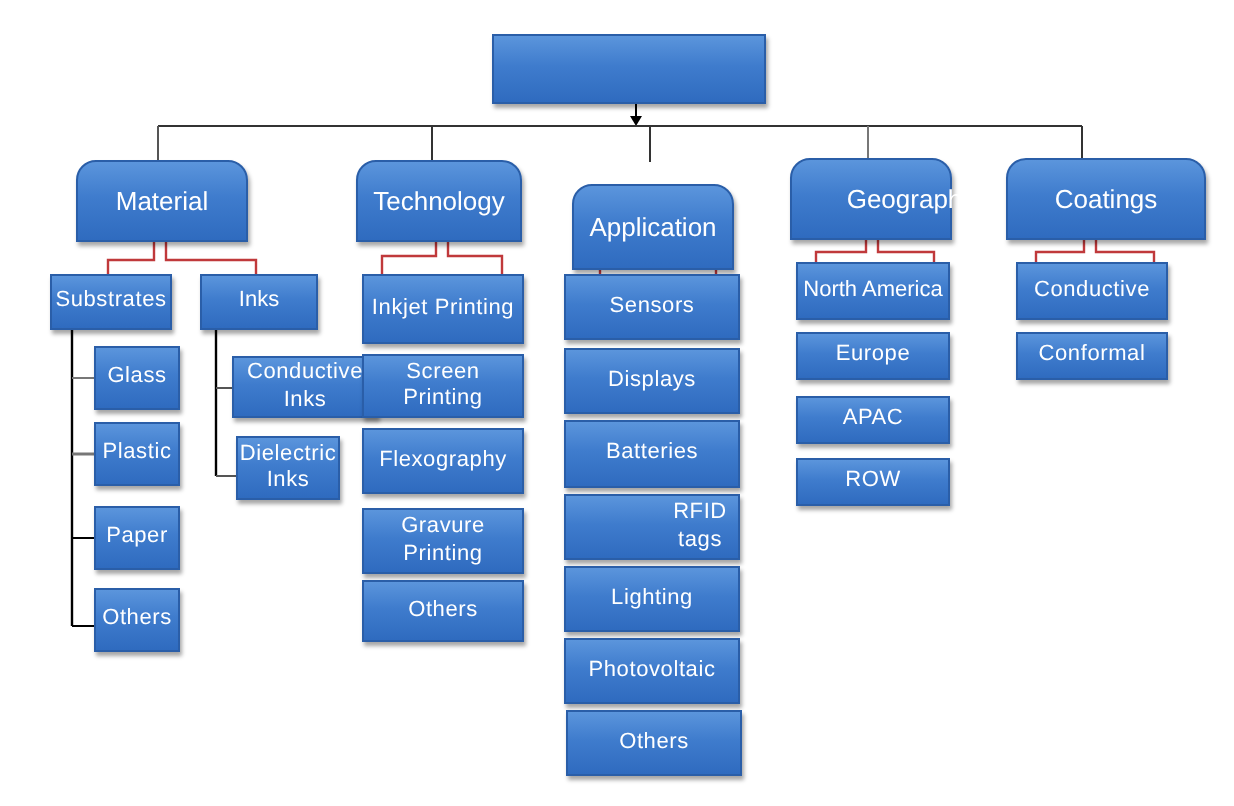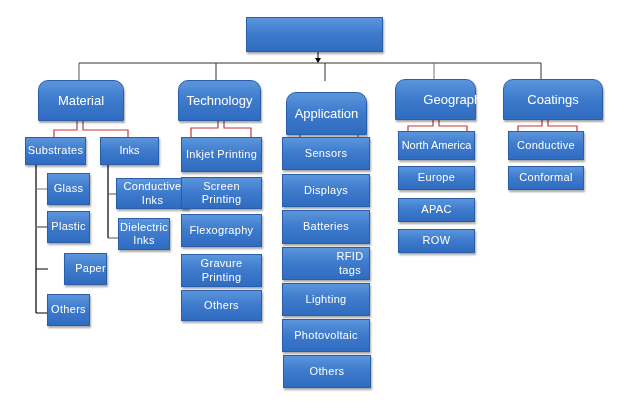--- a/index.html
+++ b/index.html
@@ -87,21 +87,21 @@
 <div class="box mid" style="left:100px;top:137px;width:59px;height:28px;font-size:11px;">
     <span>Inks</span>
   </div>
 
 <div class="box small" style="left:47px;top:173px;width:43px;height:32px;">
     <span>Glass</span>
   </div>
 <div class="box small" style="left:47px;top:211px;width:43px;height:32px;">
     <span>Plastic</span>
   </div>
-<div class="box small" style="left:64px;top:253px;width:43px;height:32px;justify-content:flex-end;">
+<div class="box small" style="left:47px;top:253px;width:43px;height:32px;">
     <span>Paper</span>
   </div>
 <div class="box small" style="left:47px;top:294px;width:43px;height:32px;">
     <span>Others</span>
   </div>
 
 <div class="box small" style="left:116px;top:178px;width:73px;height:31px;padding:0 2px;">
     <span>Conductive Inks</span>
   </div>
 <div class="box small" style="left:118px;top:218px;width:52px;height:32px;padding:12px 4px;">

